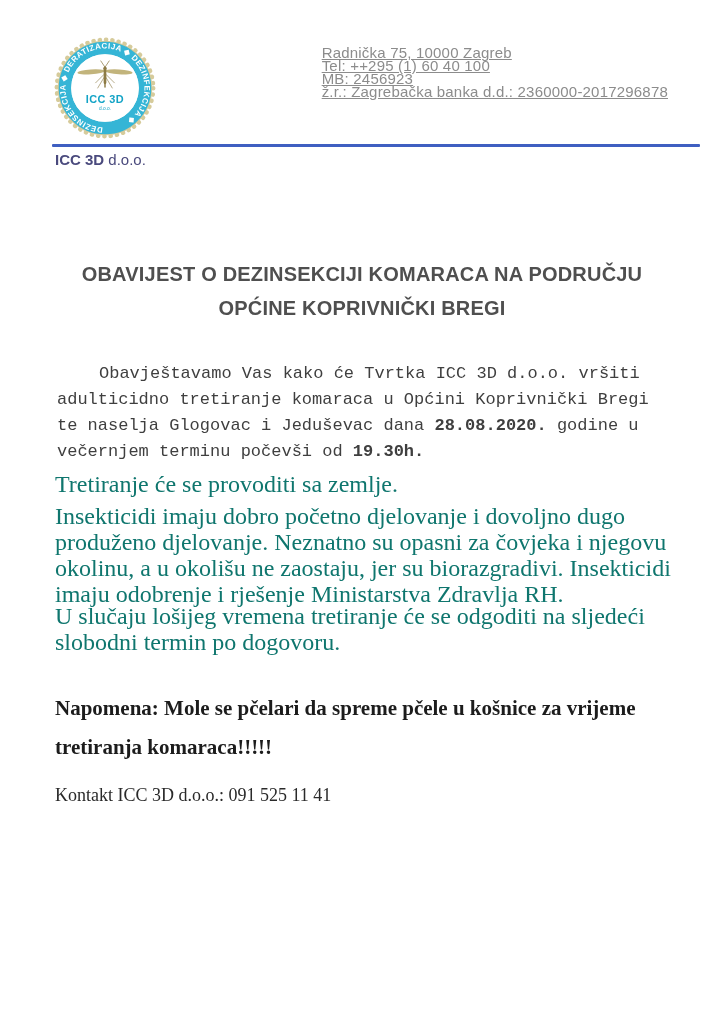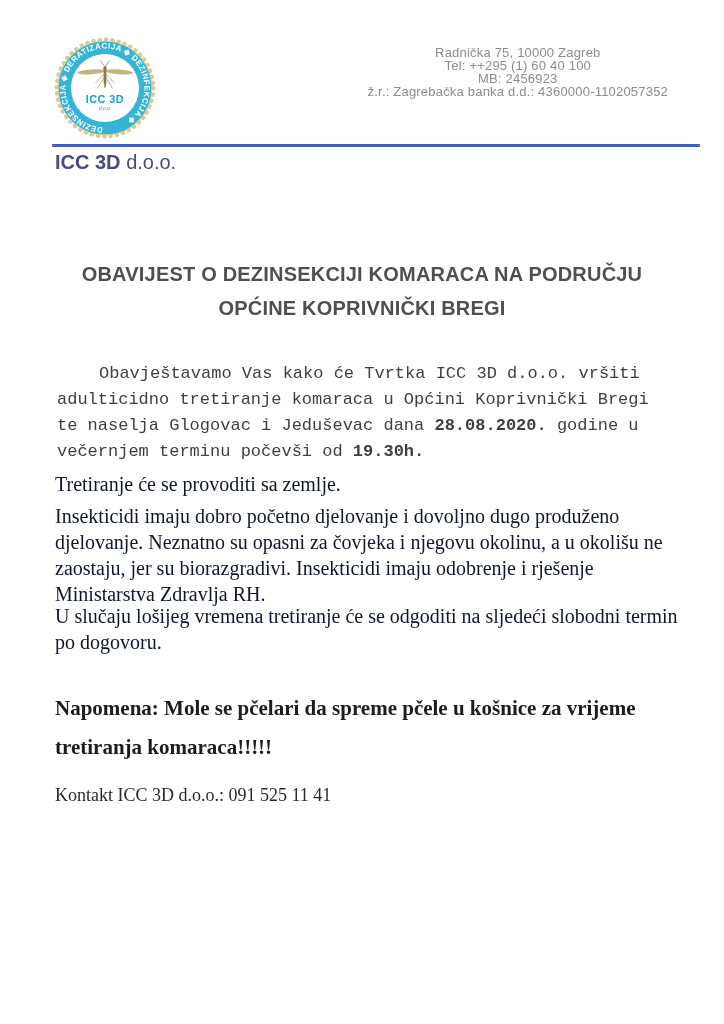--- a/index.html
+++ b/index.html
@@ -18,39 +18,40 @@
   
   .logo {
     position: absolute;
     left: 53px; top: 36px;
     width: 104px; height: 104px;
   }
   .contact-block {
     position: absolute;
     top: 46px;
     right: 56px;
-    text-align: center;
-    font-size: 13px;
+    text-align: left;
+    font-size: 15px;
     line-height: 13px;
     color: #8c8c8c;
     letter-spacing: 0.2px;
+    text-decoration: underline;
   }
   .rule {
     position: absolute;
     left: 52px;
     top: 144px;
     width: 648px;
     height: 3px;
     border-radius: 1px;
   }
   .brand {
     position: absolute;
     left: 55px;
     top: 151px;
-    font-size: 20px;
+    font-size: 15px;
     color: #4a4a7d;
   }
   .brand .b { font-weight: bold; }
 
   
   .title {
     position: absolute;
     left: 45px; right: 45px;
     top: 238px;
     text-align: center;
@@ -69,23 +70,23 @@
     line-height: 26px;
     color: #3f3f3f;
     text-indent: 42px;
     text-align: left;
     font-family: Liberation Mono, monospace;
   }
   .serif-p {
     position: absolute;
     left: 55px; right: 40px;
     font-family: "Liberation Serif", serif;
-    font-size: 20px;
+    font-size: 24px;
     line-height: 26px;
-    color: #0f172a;
+    color: #0f766e;
   }
   .p1 { top: 471px; }
   .p2 { top: 503px; }
   .p3 { top: 603px; }
   .note {
     position: absolute;
     left: 55px; right: 40px;
     top: 689px;
     font-family: "Liberation Serif", serif;
     font-weight: bold;
@@ -141,21 +142,21 @@
 
       <text x="50" y="64.5" text-anchor="middle" font-family="Liberation Sans, sans-serif" font-size="10.5" font-weight="bold" fill="#12a3c6" letter-spacing="0.4">ICC 3D</text>
       <text x="50" y="71" text-anchor="middle" font-family="Liberation Sans, sans-serif" font-size="4.6" fill="#12a3c6">d.o.o.</text>
     </svg>
   </div>
 
   <div class="contact-block">
     <div>Radnička 75, 10000 Zagreb</div>
     <div>Tel: ++295 (1) 60 40 100</div>
     <div>MB: 2456923</div>
-    <div>ž.r.: Zagrebačka banka d.d.: 4360000-1102057352</div>
+    <div>ž.r.: Zagrebačka banka d.d.: 2360000-2017296878</div>
   </div>
 
   <div class="rule" id="divider" style="background: rgb(63, 95, 193);"></div>
 
   <div class="brand">
     <span class="b">ICC 3D</span><span> d.o.o.</span>
   </div>
 
   <div class="title">OBAVIJEST O DEZINSEKCIJI KOMARACA NA PODRUČJU OPĆINE KOPRIVNIČKI BREGI</div>
 

